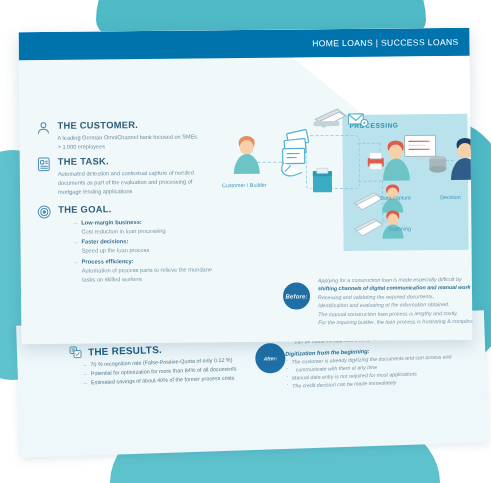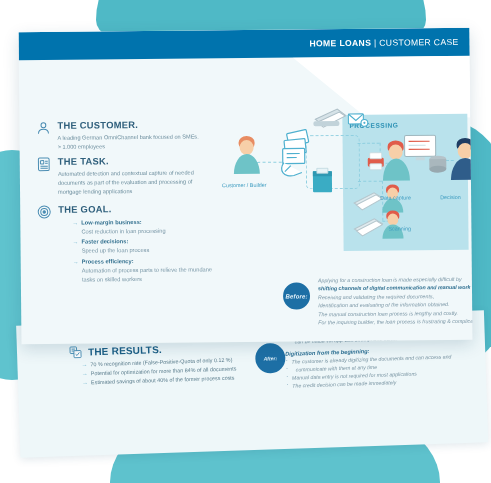--- a/index.html
+++ b/index.html
@@ -74,21 +74,21 @@
     box-shadow:0 5px 16px rgba(20,70,100,.17);
     overflow:hidden;
   }
   #card-header{
     position:absolute;left:0;top:0;right:0;height:28px;background:#0073ad;
   }
   #card-header .htitle{
     position:absolute;right:11px;top:9px;
     font-size:8.6px;color:#ffffff;letter-spacing:.35px;
   }
-  #card-header .htitle b{font-weight:700;}
+  #card-header .htitle b{font-weight:400;}
   #card-header .htitle .sep{font-weight:400;opacity:.95;}
 
   
   .wedge{position:absolute;pointer-events:none;}
   .wedge-a{
     left:274px;top:28px;width:177px;height:62px;background:#ffffff;
     clip-path:polygon(0 0,100% 0,100% 100%,42% 100%);
   }
   .wedge-b{
     left:274px;top:28px;width:177px;height:92px;background:rgba(255,255,255,.55);
@@ -212,21 +212,21 @@
         </ul>
       </div>
 
     </div>
   </div>
 
   <div id="card">
 
     <div id="card-header">
       <div class="htitle">
-        <b>HOME LOANS</b><span class="sep"> | </span><span>CUSTOMER CASE</span>
+        <b>HOME LOANS</b><span class="sep"> | </span><span>SUCCESS LOANS</span>
       </div>
     </div>
 
     <div class="wedge wedge-a"></div>
     <div class="wedge wedge-b"></div>
 
     <div class="sec" id="sec-customer">
       <span class="sec-icon ico">
         <svg width="16" height="16" viewBox="0 0 24 24" fill="none" stroke="#4a8cb2" stroke-width="1.5">
           <circle cx="12" cy="8" r="3.6"></circle>

